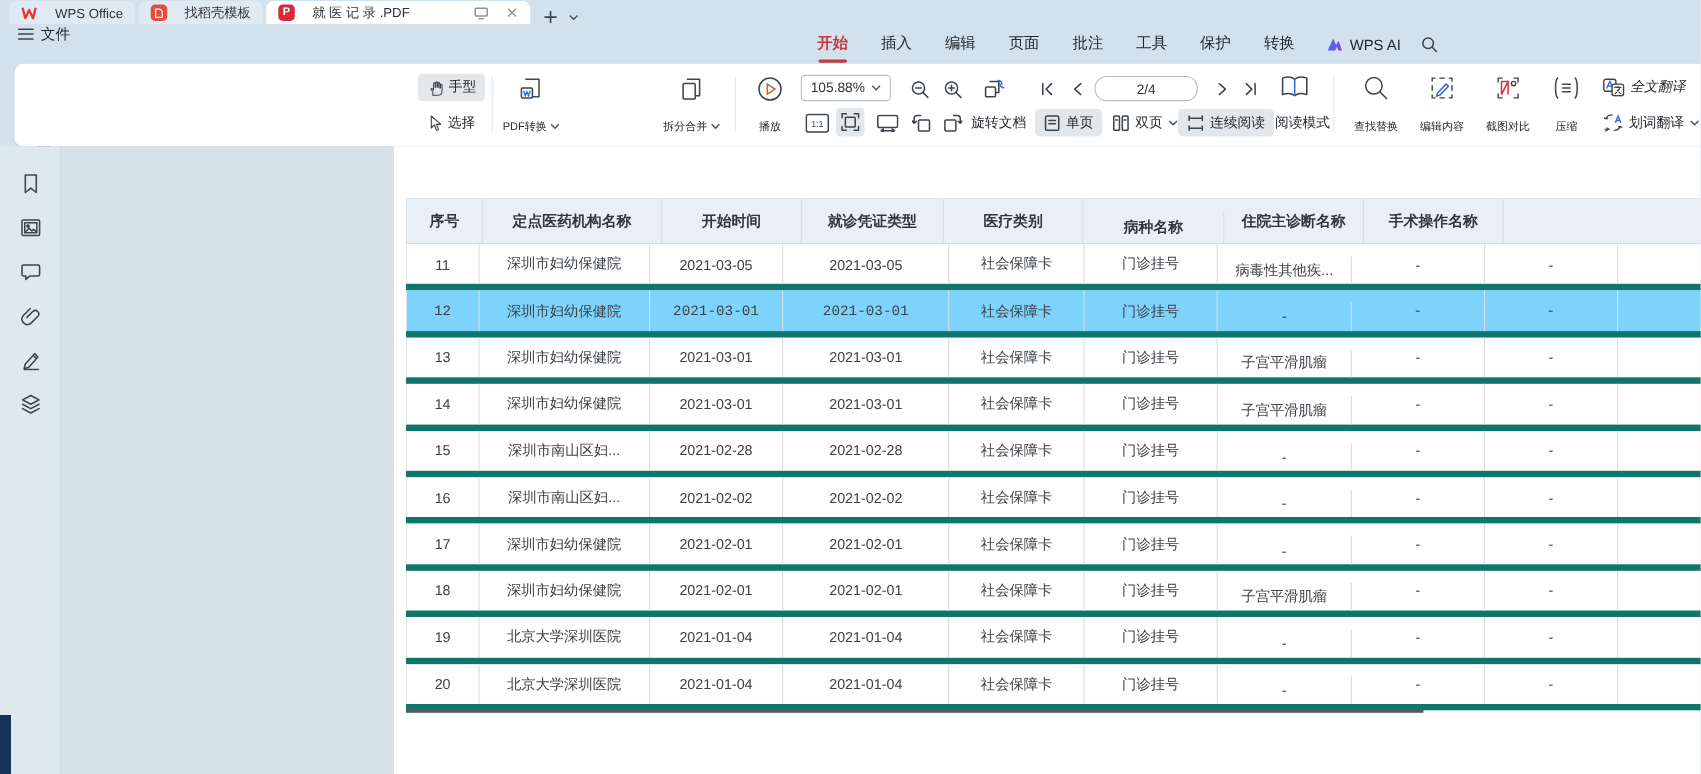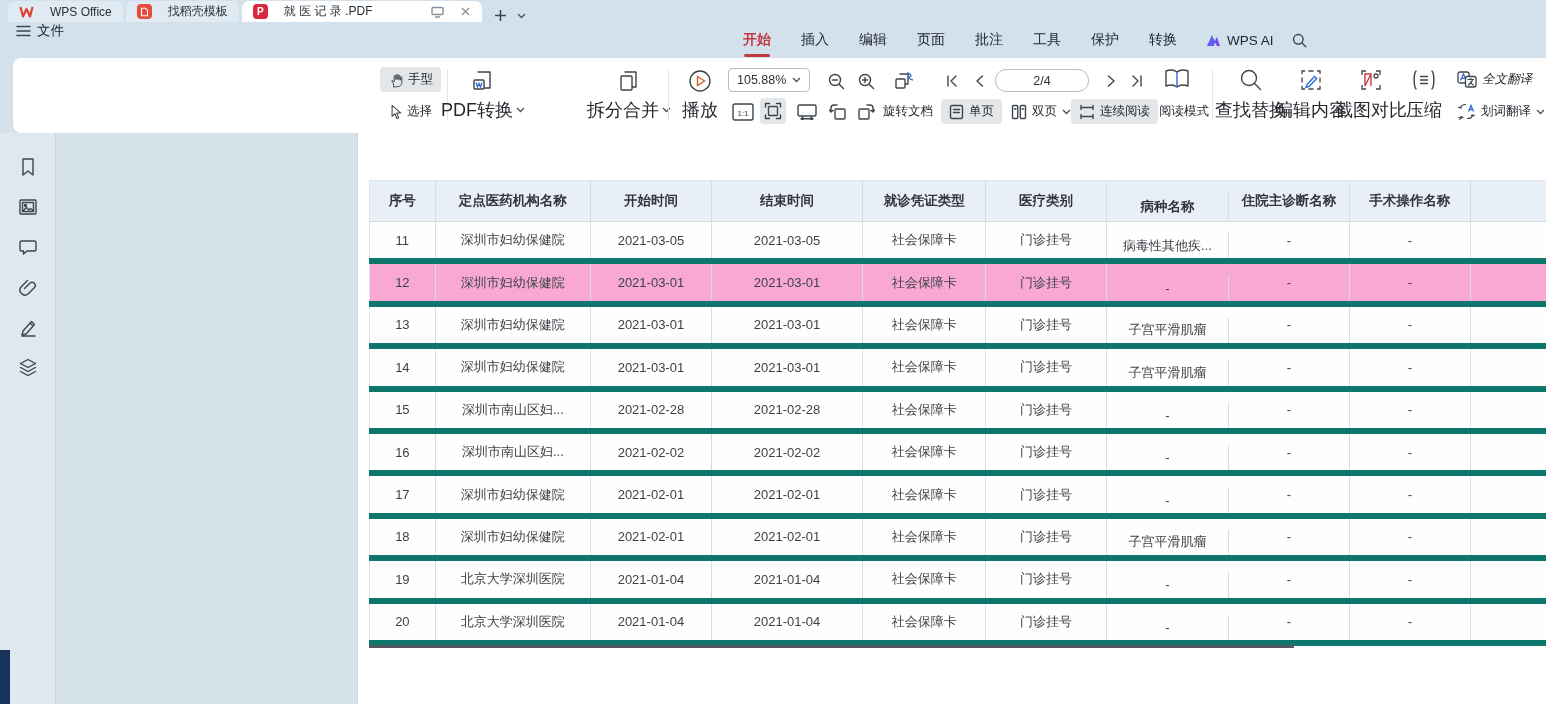--- a/index.html
+++ b/index.html
@@ -42,21 +42,21 @@
   .msearch { margin-left:18px; }
 
   
   .ribbon { position:absolute; top:58px; left:13px; right:0; height:75px; background:#ffffff;
             border-radius:8px 0 0 8px; box-shadow:0 1px 2px rgba(80,100,120,.10); }
   .rdiv { position:absolute; top:12px; width:1px; height:50px; background:#e3e7ea; }
   .rsm { position:absolute; height:25px; display:flex; align-items:center; gap:5px; padding:0 8px;
          font-size:12.5px; color:#24292e; border-radius:4px; white-space:nowrap; }
   .pill { background:#e4e7ea; }
   .rbig { position:absolute; top:7px; height:61px; width:66px; display:flex; flex-direction:column;
-          align-items:center; justify-content:space-between; padding:3px 0 4px; font-size:18px; color:#24292e; }
+          align-items:center; justify-content:space-between; padding:3px 0 4px; font-size:10px; color:#24292e; }
   .rbig .lab { display:flex; align-items:center; gap:3px; white-space:nowrap; }
   .combo { position:absolute; display:flex; align-items:center; justify-content:space-between;
            border:1px solid #b6bec6; border-radius:4px; padding:0 8px; font-size:12.5px; background:#fff; }
   .pgbox { position:absolute; border:1px solid #b6bec6; border-radius:11px; display:flex; align-items:center;
            justify-content:center; font-size:12.5px; background:#fff; }
   .navbtn { position:absolute; top:12px; width:22px; height:22px; display:flex; align-items:center; justify-content:center; }
   .chev { width:9px; height:6px; }
   .chev path { stroke:#4a5056; stroke-width:1.3; fill:none; }
 
   
@@ -65,21 +65,21 @@
   .dock-icon:first-child { margin-top:14px; }
   .viewer { position:absolute; top:133px; left:56px; right:0; bottom:0; background:#d6e2e9; }
   .page { position:absolute; left:301px; top:0; right:0; bottom:0; background:#fff; border-left:1px solid #ccd5dc; }
   .navy { position:absolute; left:0; bottom:0; width:10px; height:54px; background:#17335c; z-index:5; }
 
   
   .tbl { position:absolute; left:11px; top:47px; width:1178px; overflow:hidden; }
   .thead { display:flex; height:42px; background:#e9eff7; border-top:1px solid #dfe5eb; border-bottom:1px solid #d2d9e1; }
   .thead .cell { font-weight:bold; font-size:13.5px; color:#32373c; }
   .tr { display:flex; height:42.4px; background:#fefefe; border-bottom:6px solid #0f766e;text-align:center; }
-  .tr.hl { background:#f9a8d4; }
+  .tr.hl { background:#7dd3fc;font-family:Liberation Mono, monospace; }
   .cell { display:flex; align-items:center; justify-content:center; font-size:13px; color:#3d4247;
           border-right:1px solid #d6dce3; overflow:hidden; white-space:nowrap; }
   .c0 { width:70px; border-left:1px solid #dfe4ea; }
   .c1 { width:163px; } .c2 { width:127px; } .c3 { width:159px; } .c4 { width:129px; }
   .c5 { width:127px; } .c6 { width:128px;margin-top:11px; } .c7 { width:127px; } .c8 { width:127px; }
   .c9 { width:80px; border-right:none; }
   .darkline { position:absolute; left:11px; top:512px; width:925px; height:3px; background:#55595e; }
 </style>
 </head>
 <body>
@@ -472,21 +472,20 @@
   </div>
 </div>
 
 <div class="viewer">
   <div class="page">
     <div class="tbl">
       <div class="thead">
           <div class="cell c0">序号</div>
           <div class="cell c1">定点医药机构名称</div>
           <div class="cell c2">开始时间</div>
-          <div class="cell c3">结束时间</div>
           <div class="cell c4">就诊凭证类型</div>
           <div class="cell c5">医疗类别</div>
           <div class="cell c6">病种名称</div>
           <div class="cell c7">住院主诊断名称</div>
           <div class="cell c8">手术操作名称</div>
           <div class="cell c9"></div>
         </div>
       <div>
           <div class="tr">
             <div class="cell c0">11</div>

